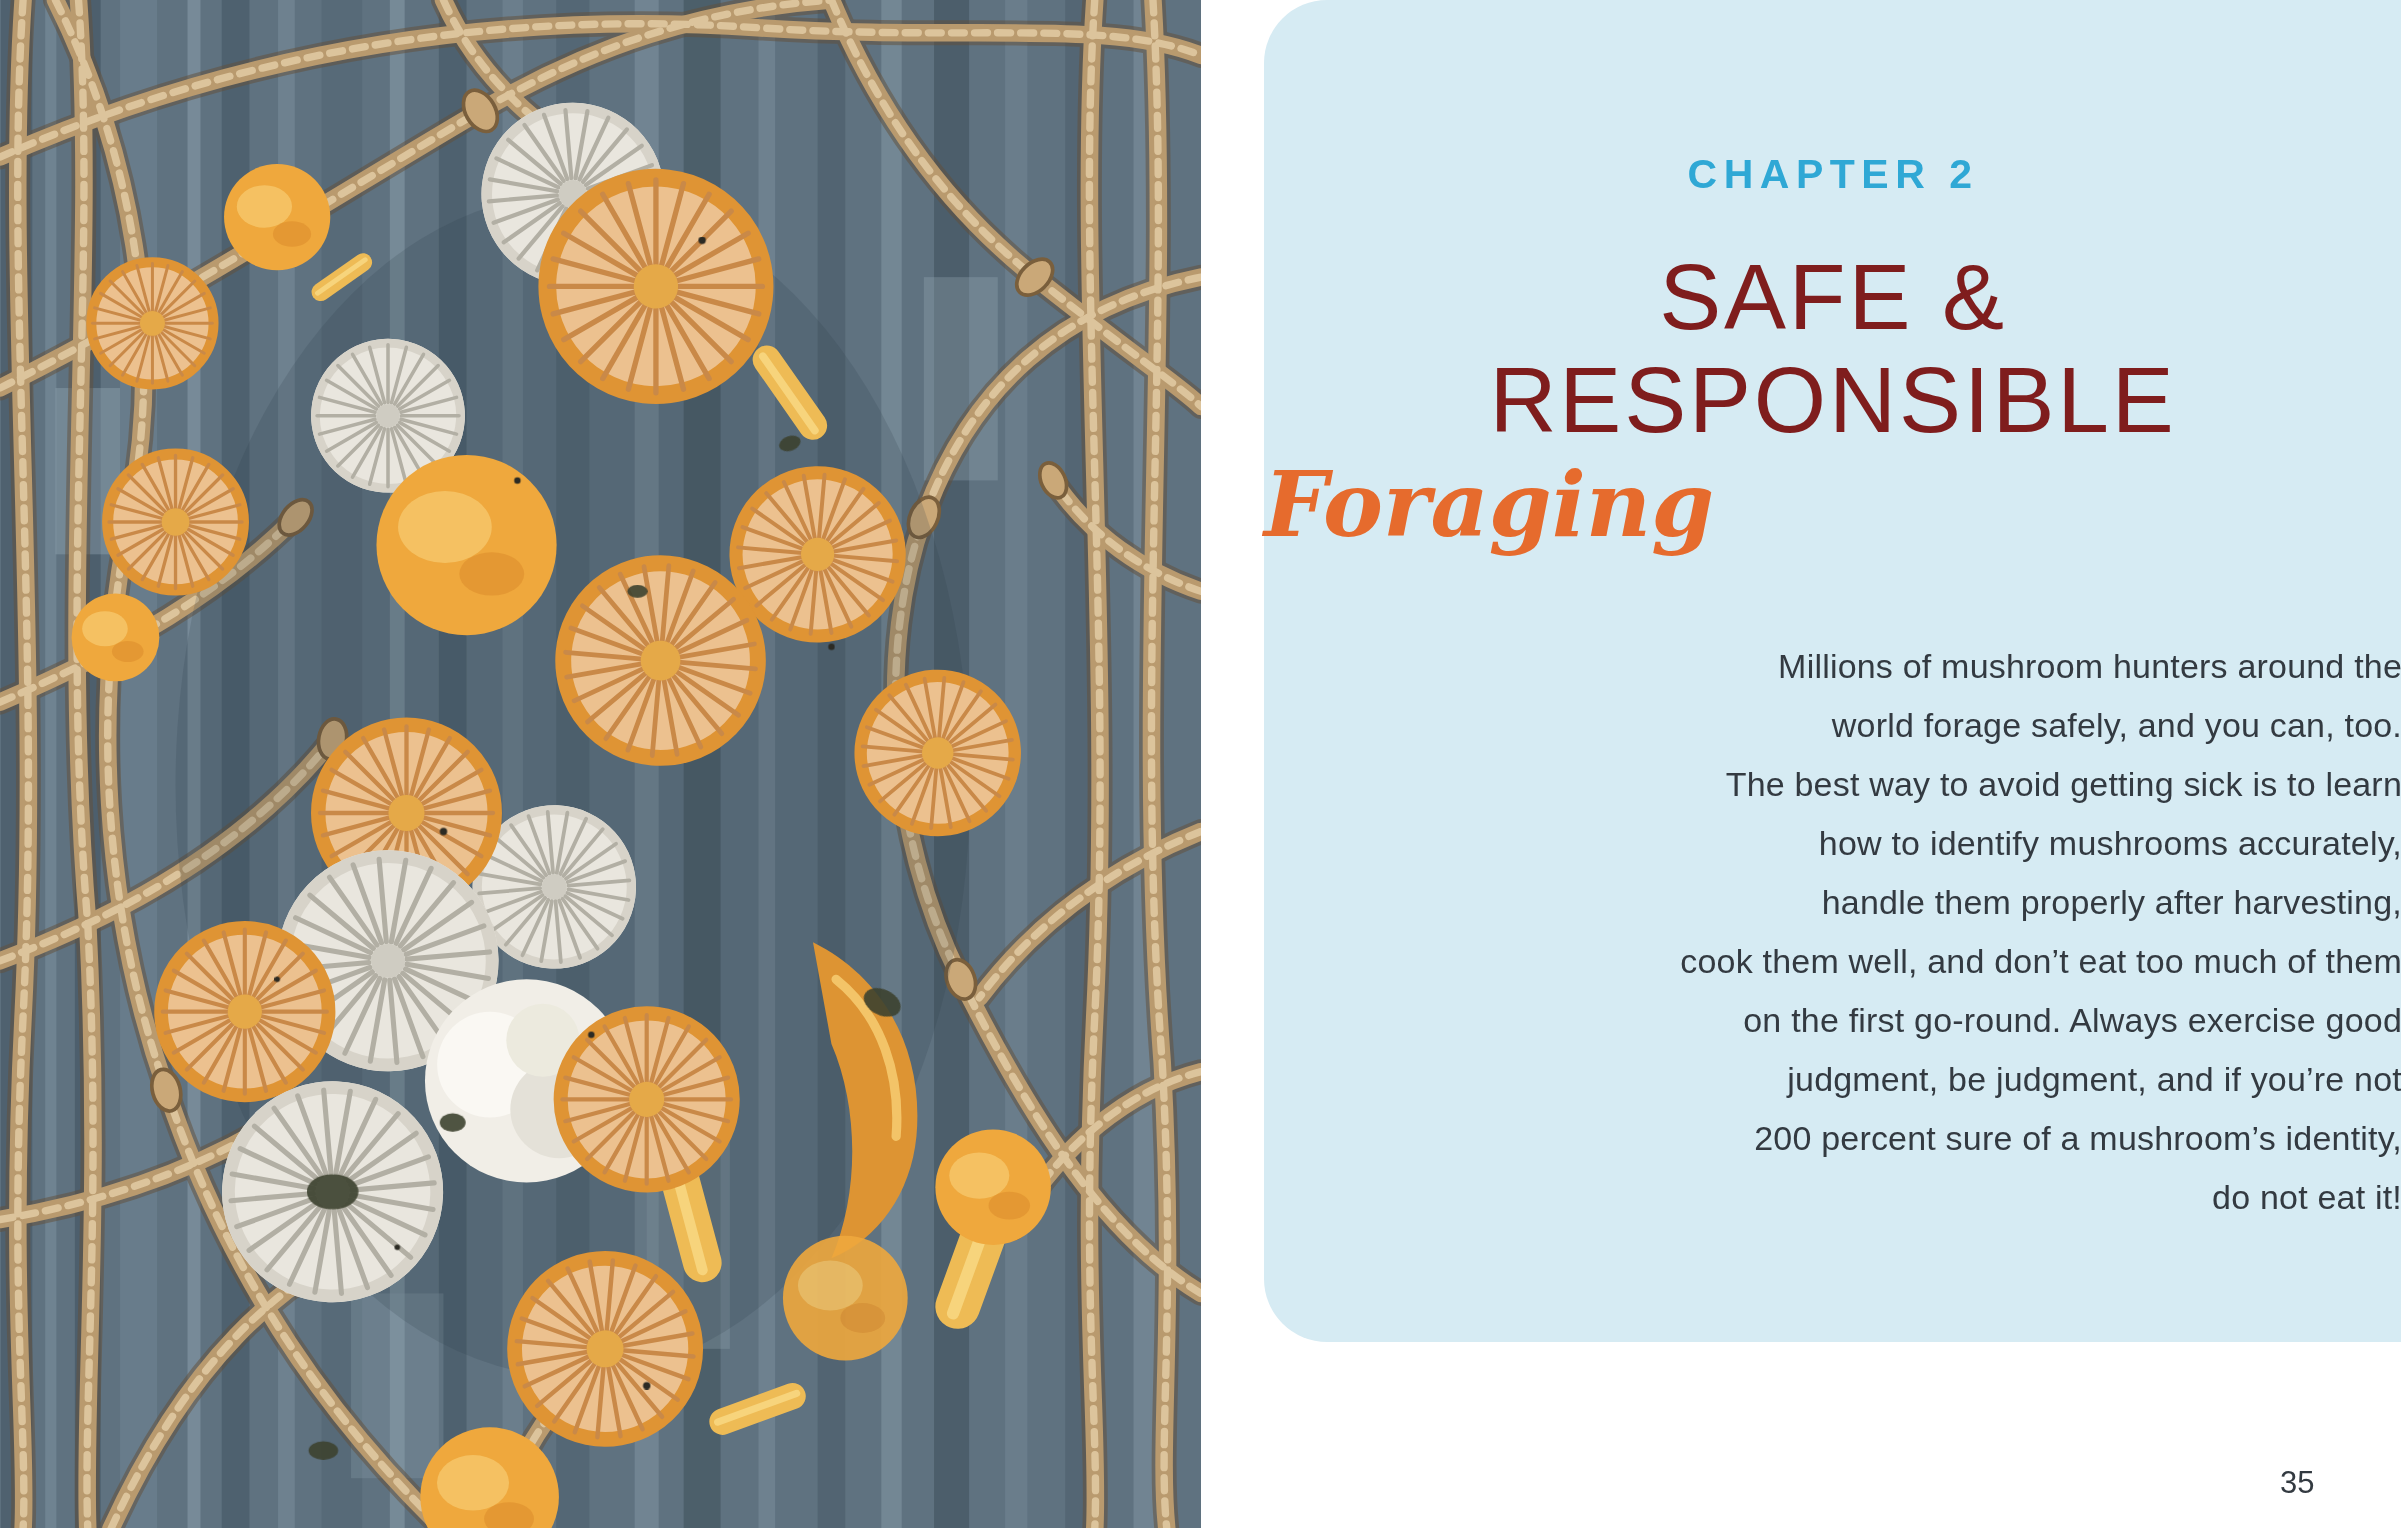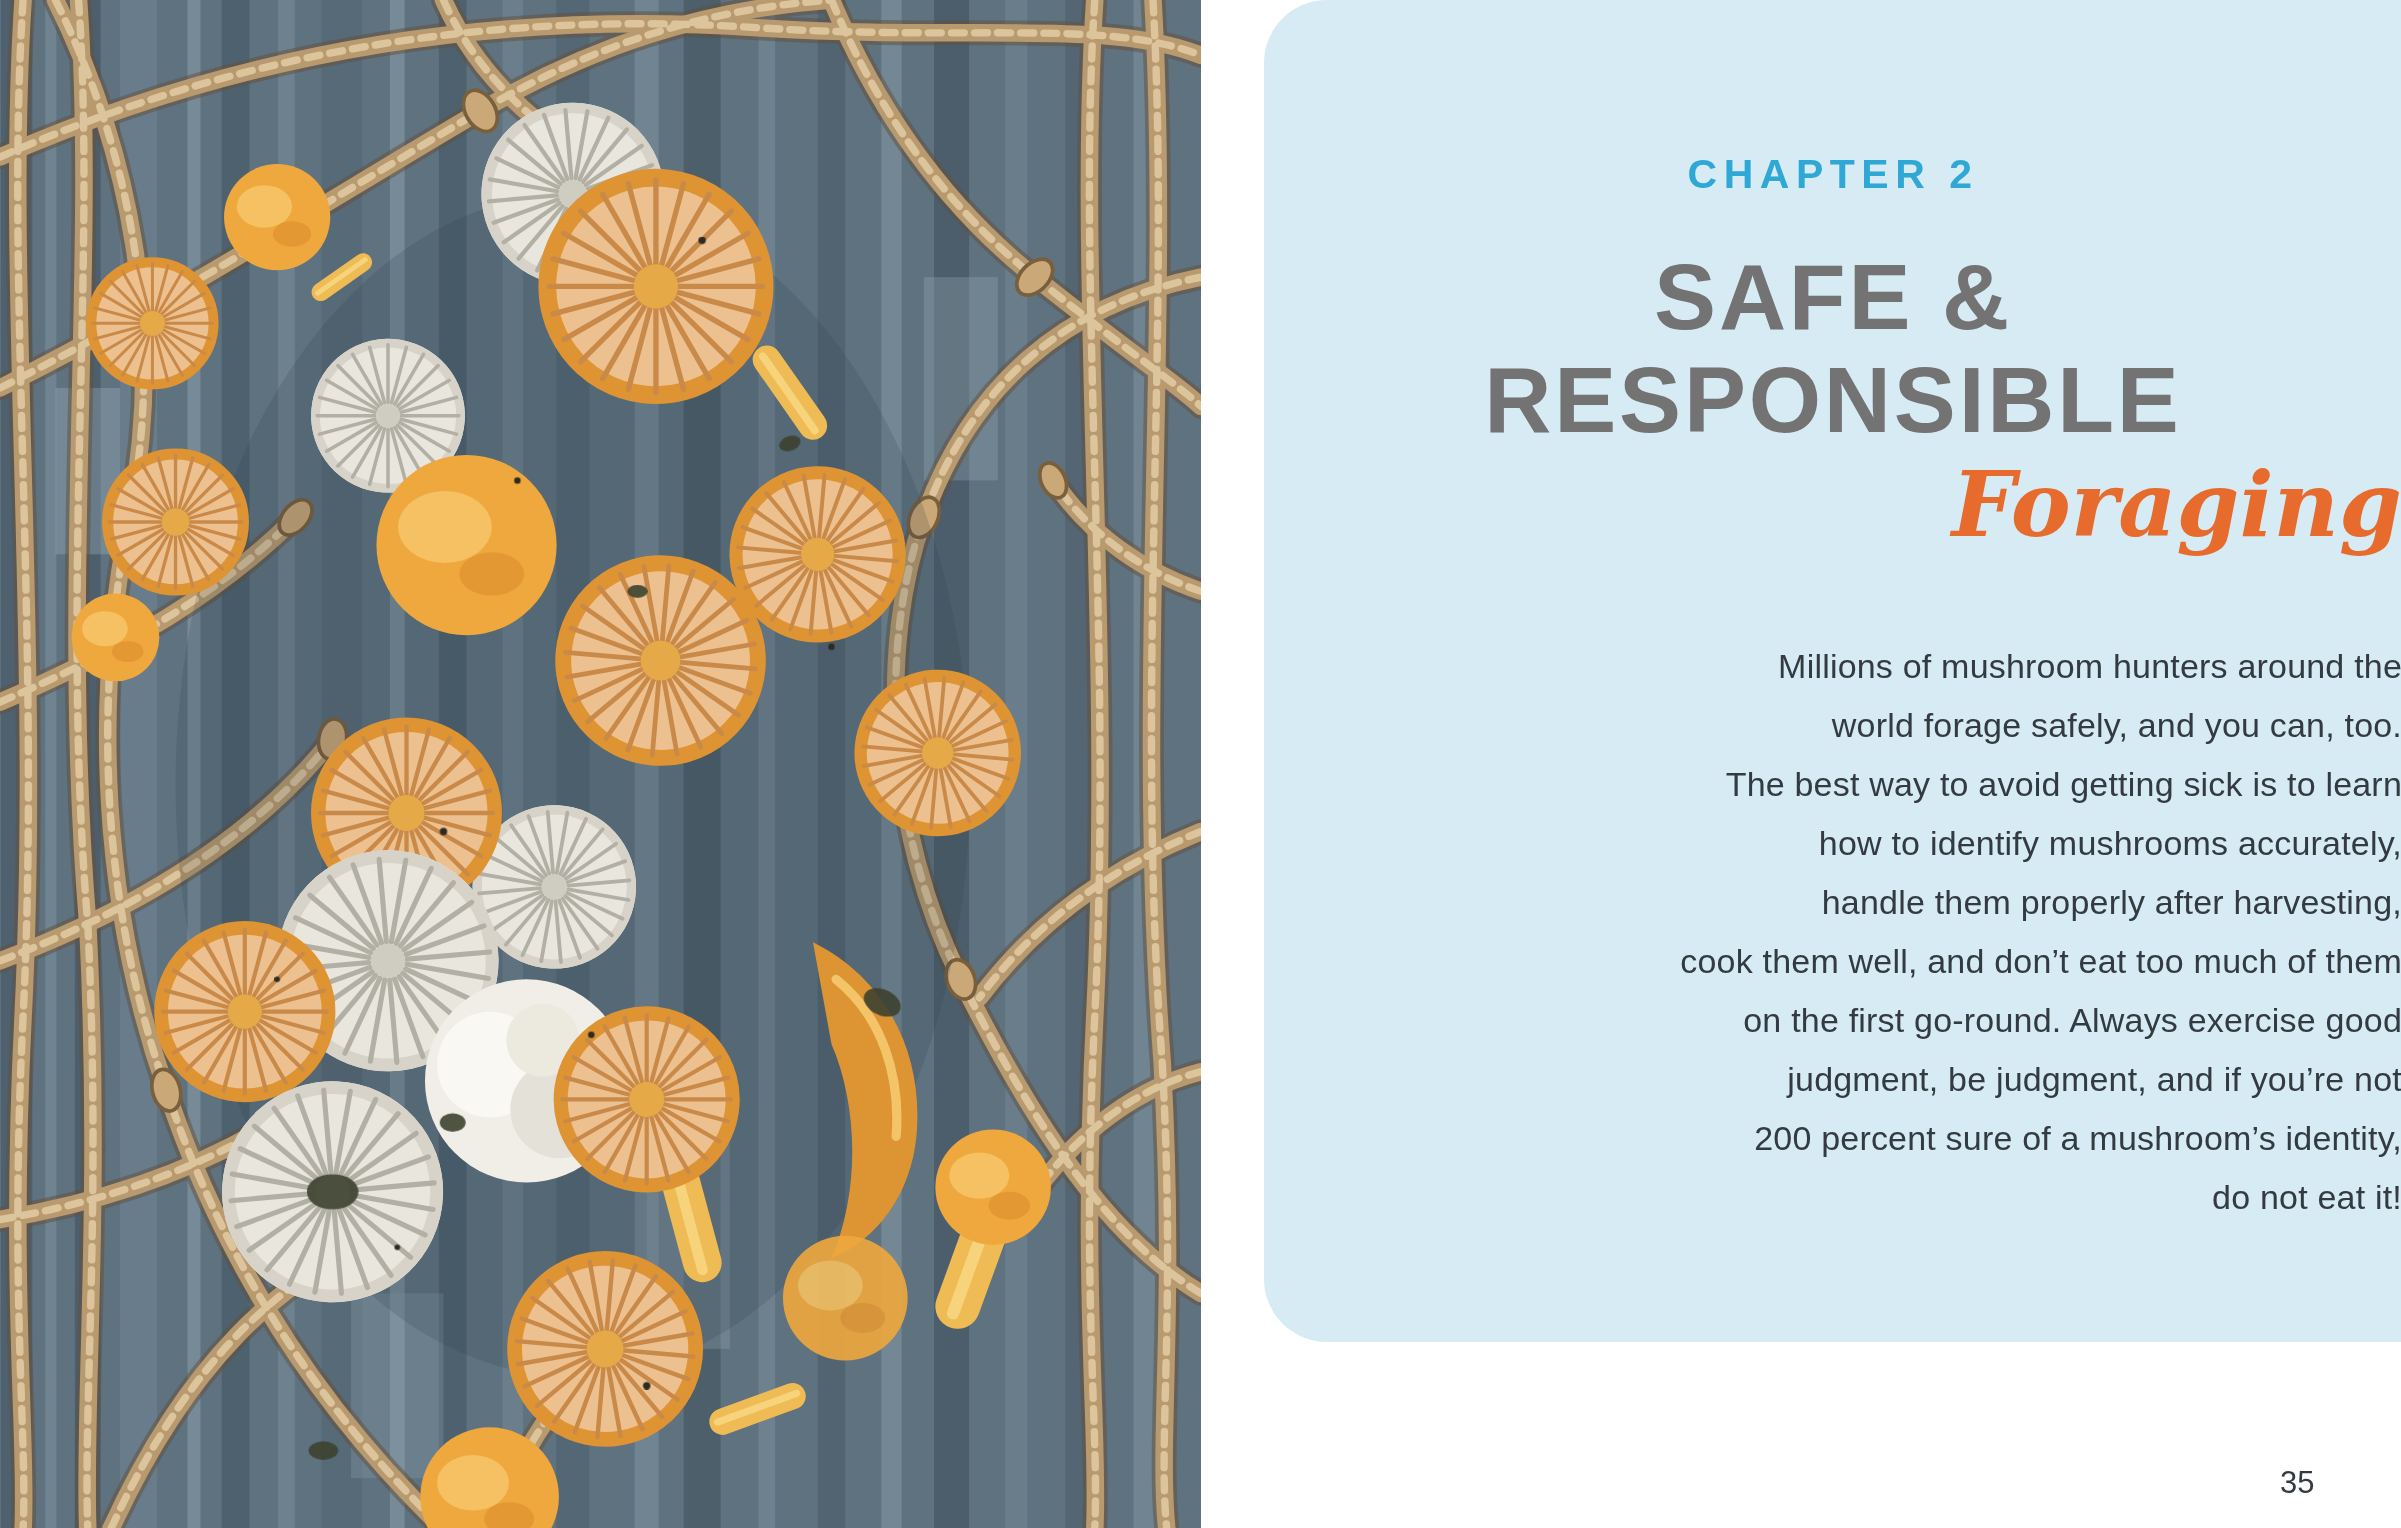--- a/index.html
+++ b/index.html
@@ -9,22 +9,22 @@
   
   .photo{position:absolute;left:0;top:0;width:1201px;height:1529px;overflow:hidden;}
   .photo svg{display:block;width:100%;height:100%;}
 
   
   .panel{position:absolute;left:1264px;top:0;width:1138px;height:1342px;
          background:#d6ebf3;border-radius:63px 0 0 63px;}
   .chapter-label{position:absolute;top:151px;left:0;width:100%;text-align:center;
          font-weight:700;font-size:41px;letter-spacing:6.5px;color:#2fa8d5;}
   .chapter-title{position:absolute;top:246px;left:0;width:100%;text-align:center;
-         font-weight:700;font-size:93px;line-height:103px;letter-spacing:2.8px;color:#737373;}
-  .chapter-subtitle{position:absolute;top:449px;left:0;width:100%;text-align:right;
+         font-weight:400;font-size:93px;line-height:103px;letter-spacing:2.8px;color:#7f1d1d;}
+  .chapter-subtitle{position:absolute;top:449px;left:0;width:100%;text-align:left;
          font-family:"DejaVu Serif","Liberation Serif",serif;font-style:italic;font-weight:600;
          font-size:90px;line-height:111px;color:#e66b2d;}
   .paragraph{position:absolute;top:637px;left:0;width:100%;text-align:right;
          font-size:34px;line-height:59px;letter-spacing:0.2px;color:#333a41;}
   .page-number{position:absolute;top:1465px;left:1016px;font-size:31px;color:#333a41;}
 </style>
 </head>
 <body>
 
 <div class="page">

